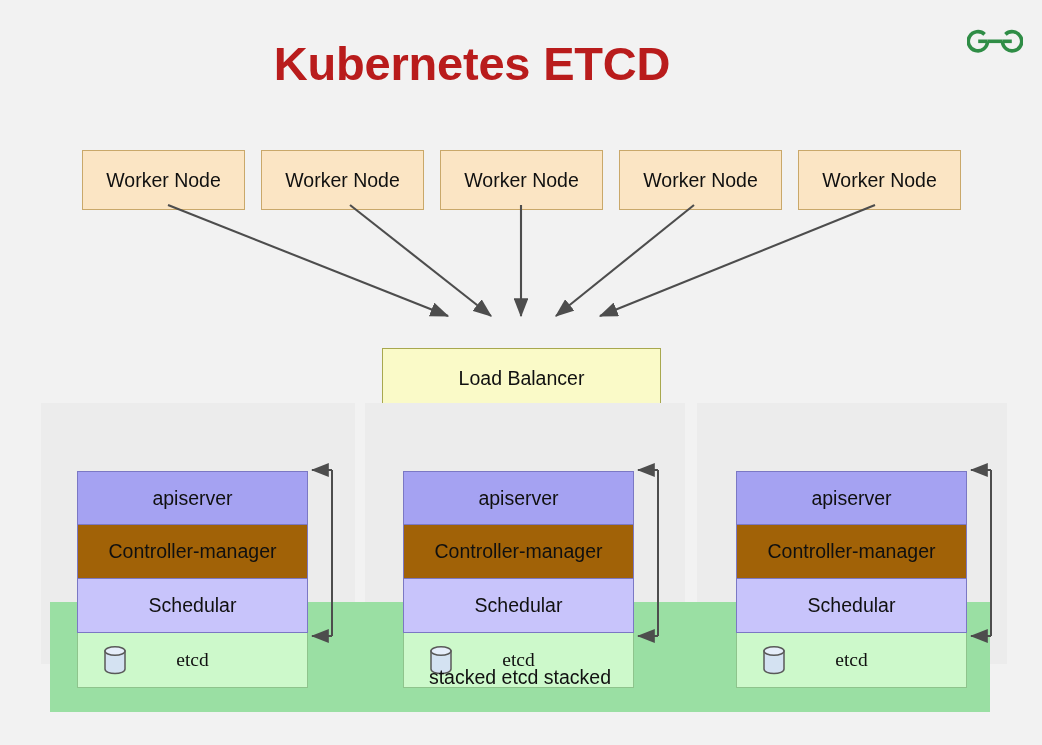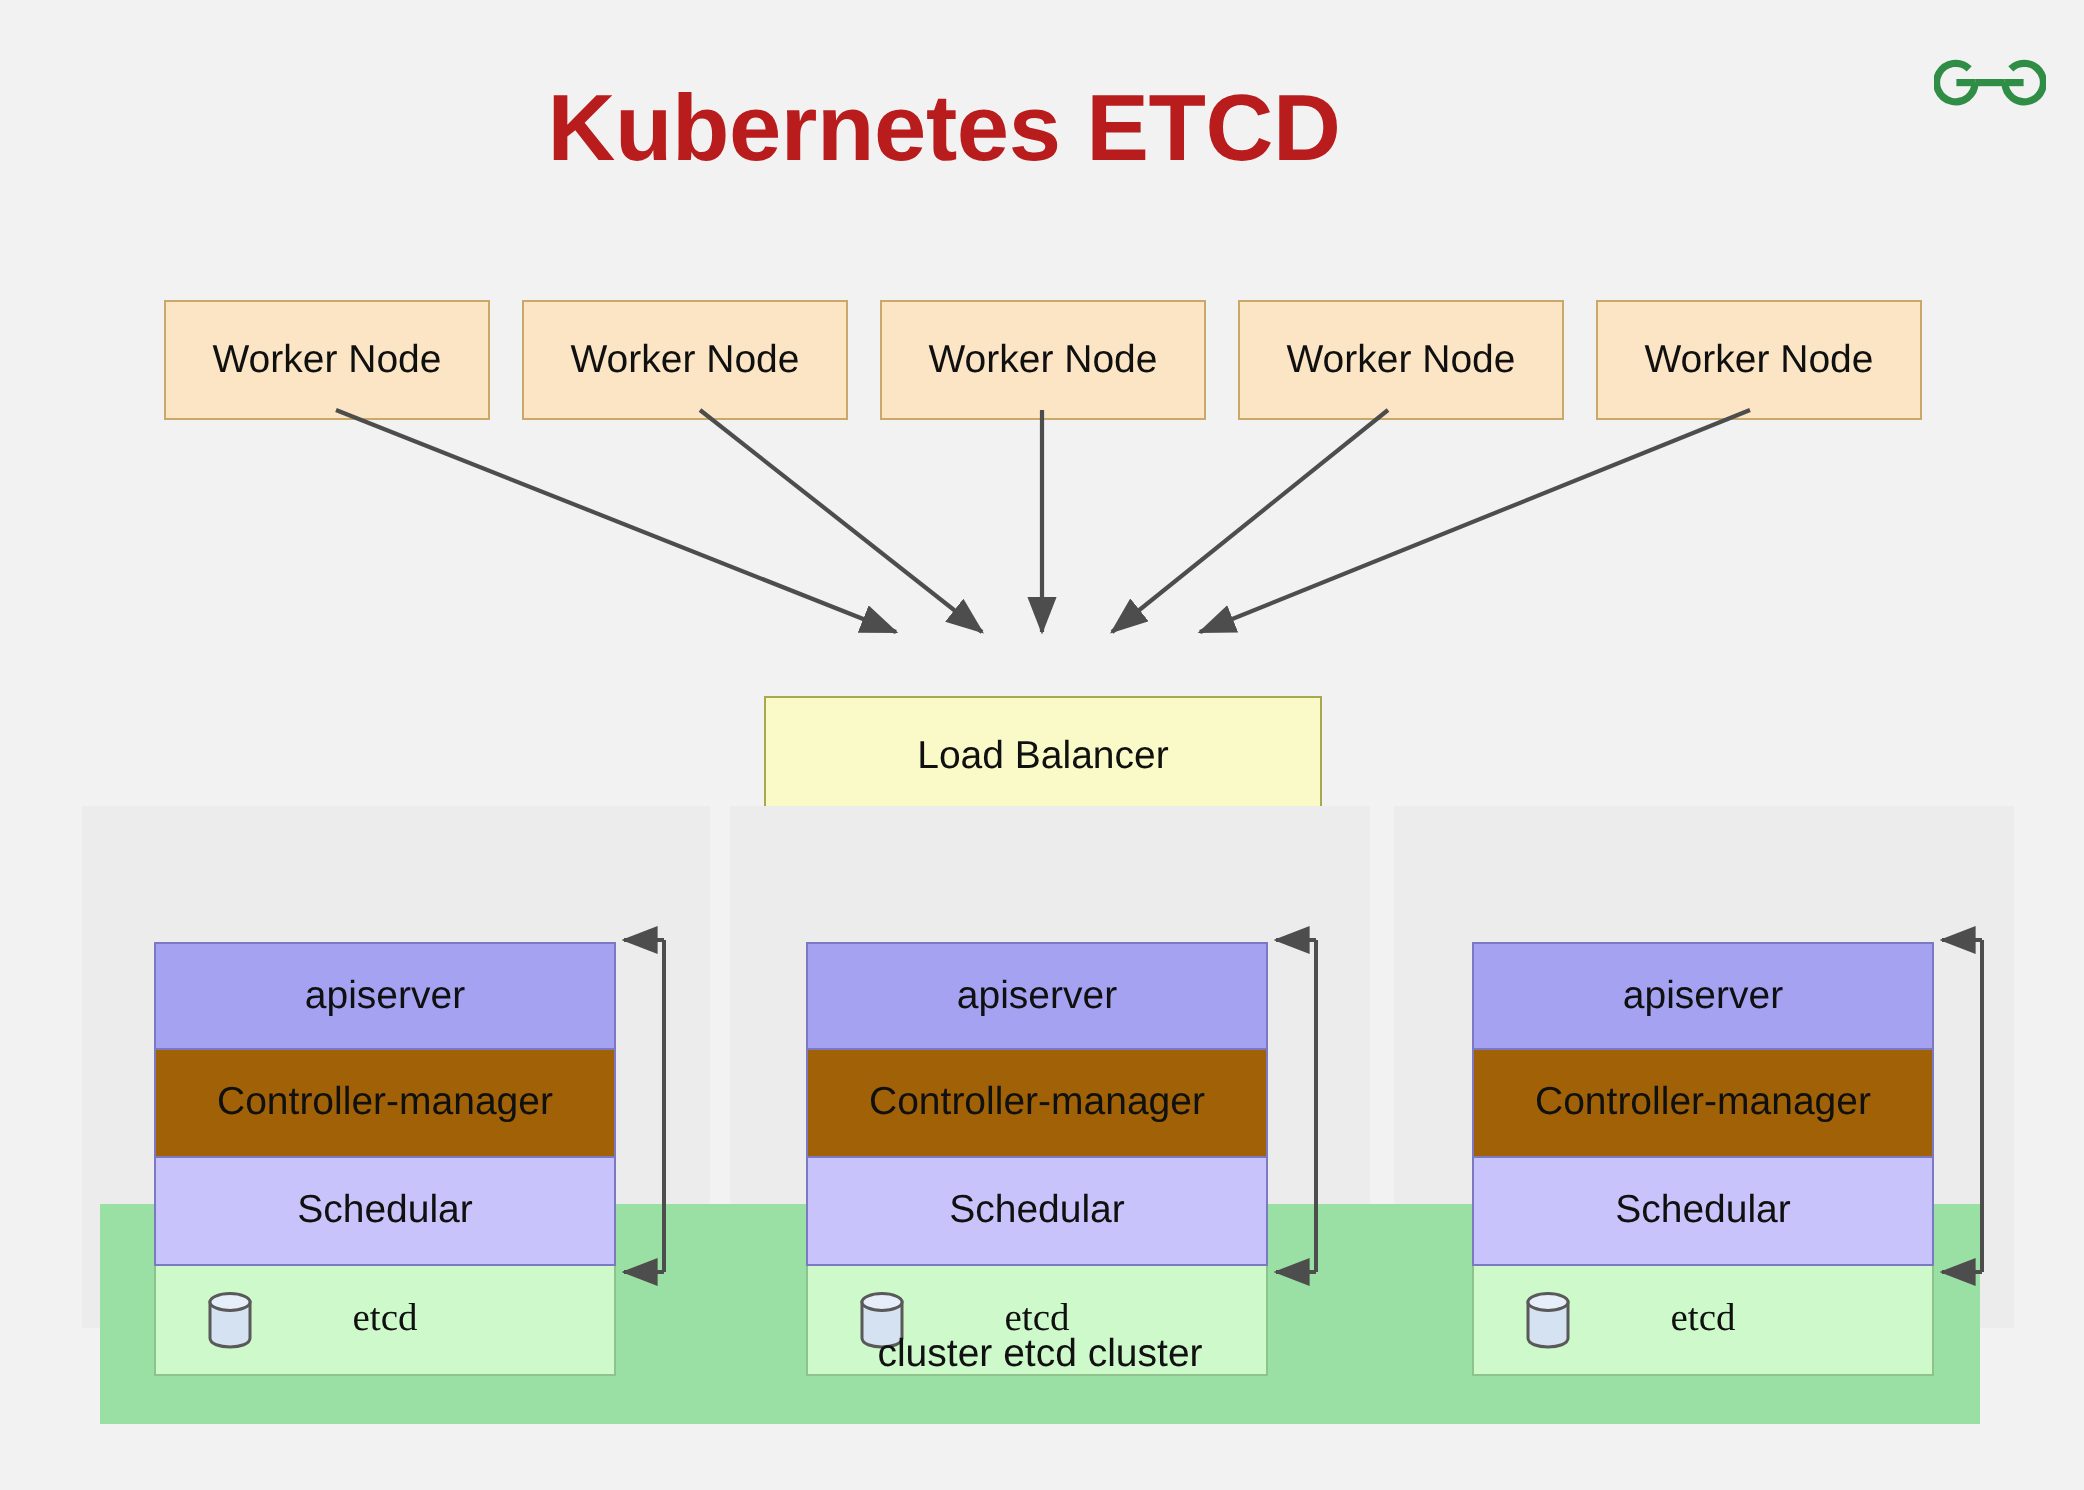--- a/index.html
+++ b/index.html
@@ -338,15 +338,15 @@
         <path d="M0,0 L9,3.5 L0,7 z" fill="#4d4d4d"></path>
       </marker>
     </defs>
     <g stroke="#4d4d4d" stroke-width="2" fill="none">
       <line x1="24" y1="27" x2="24" y2="193"></line>
       <line x1="24" y1="27" x2="4" y2="27" marker-end="url(#ah-left-3)"></line>
       <line x1="24" y1="193" x2="4" y2="193" marker-end="url(#ah-left-3)"></line>
     </g>
   </svg>
 
-  <div class="etcd-band-label">cluster etcd cluster</div>
+  <div class="etcd-band-label">stacked etcd stacked</div>
 
 </div>
 
 </body></html>

